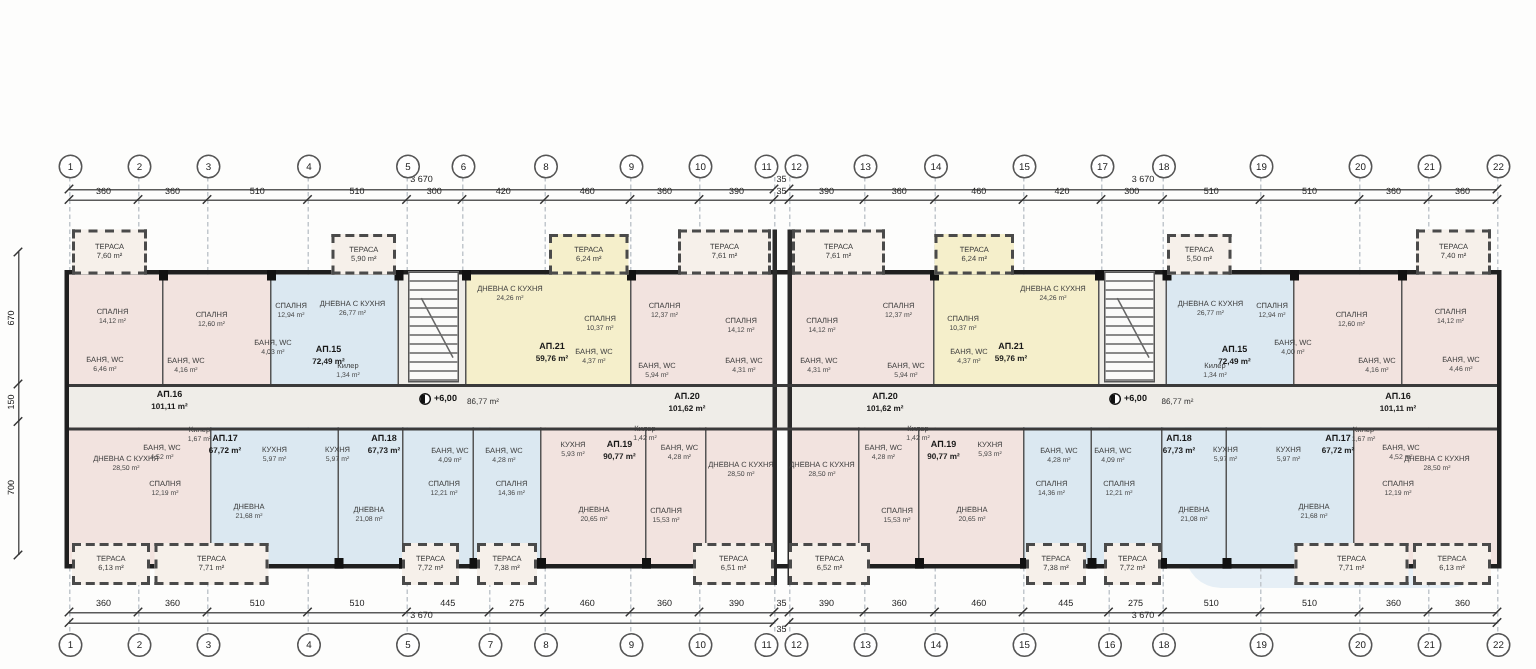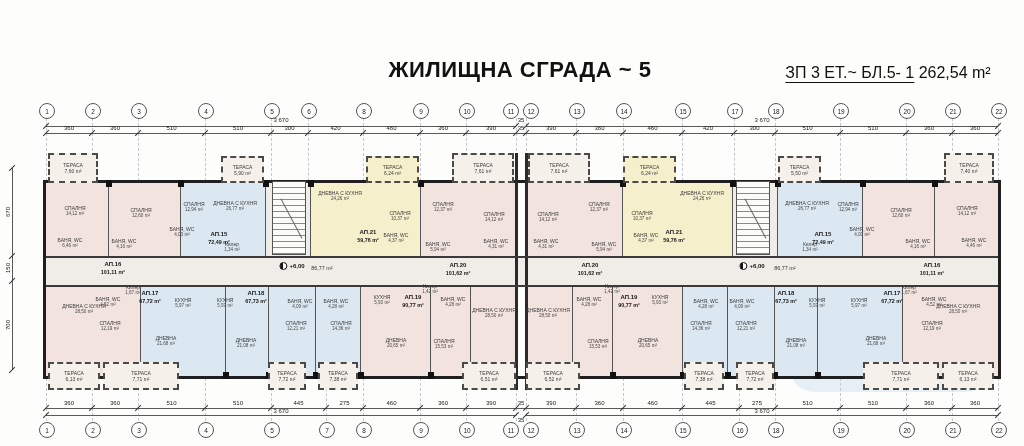--- a/index.html
+++ b/index.html
@@ -38,22 +38,20 @@
        display:flex;align-items:center;gap:2px;white-space:nowrap;}
   .lvl .sym{width:6px;height:6px;border:1px solid #111;border-radius:50%;
        background:linear-gradient(90deg,#111 50%,#fff 50%);display:inline-block;}
   .carea{position:absolute;transform:translate(-50%,-50%);font-size:5.4px;color:#333;white-space:nowrap;}
   .wm{position:absolute;pointer-events:none;}
 </style>
 </head>
 <body>
 
 <div id="canvas">
-  <div id="title">ЖИЛИЩНА СГРАДА ~ 5</div>
-  <div id="annotation"><span class="u">ЗП 3 ЕТ.~ БЛ.5- 1</span><span> 262,54 m²</span></div>
   <div id="plan">
     <div class="wm" style="left:790px;top:252px;width:200px;height:140px;background:rgba(127,176,220,0.18);border-radius:24px;"></div>
     <div class="wm" style="left:838px;top:288px;width:100px;height:96px;background:rgba(127,176,220,0.22);border-radius:50%;"></div>
   <div class="axisline" style="left: 46px; top: 118px; height: 303px;"></div>
       <div class="axisline" style="left: 92px; top: 118px; height: 303px;"></div>
       <div class="axisline" style="left: 138px; top: 118px; height: 303px;"></div>
       <div class="axisline" style="left: 205px; top: 118px; height: 303px;"></div>
       <div class="axisline" style="left: 271px; top: 118px; height: 303px;"></div>
       <div class="axisline" style="left: 308px; top: 118px; height: 152px;"></div>
       <div class="axisline" style="left: 326px; top: 270px; height: 151px;"></div>

